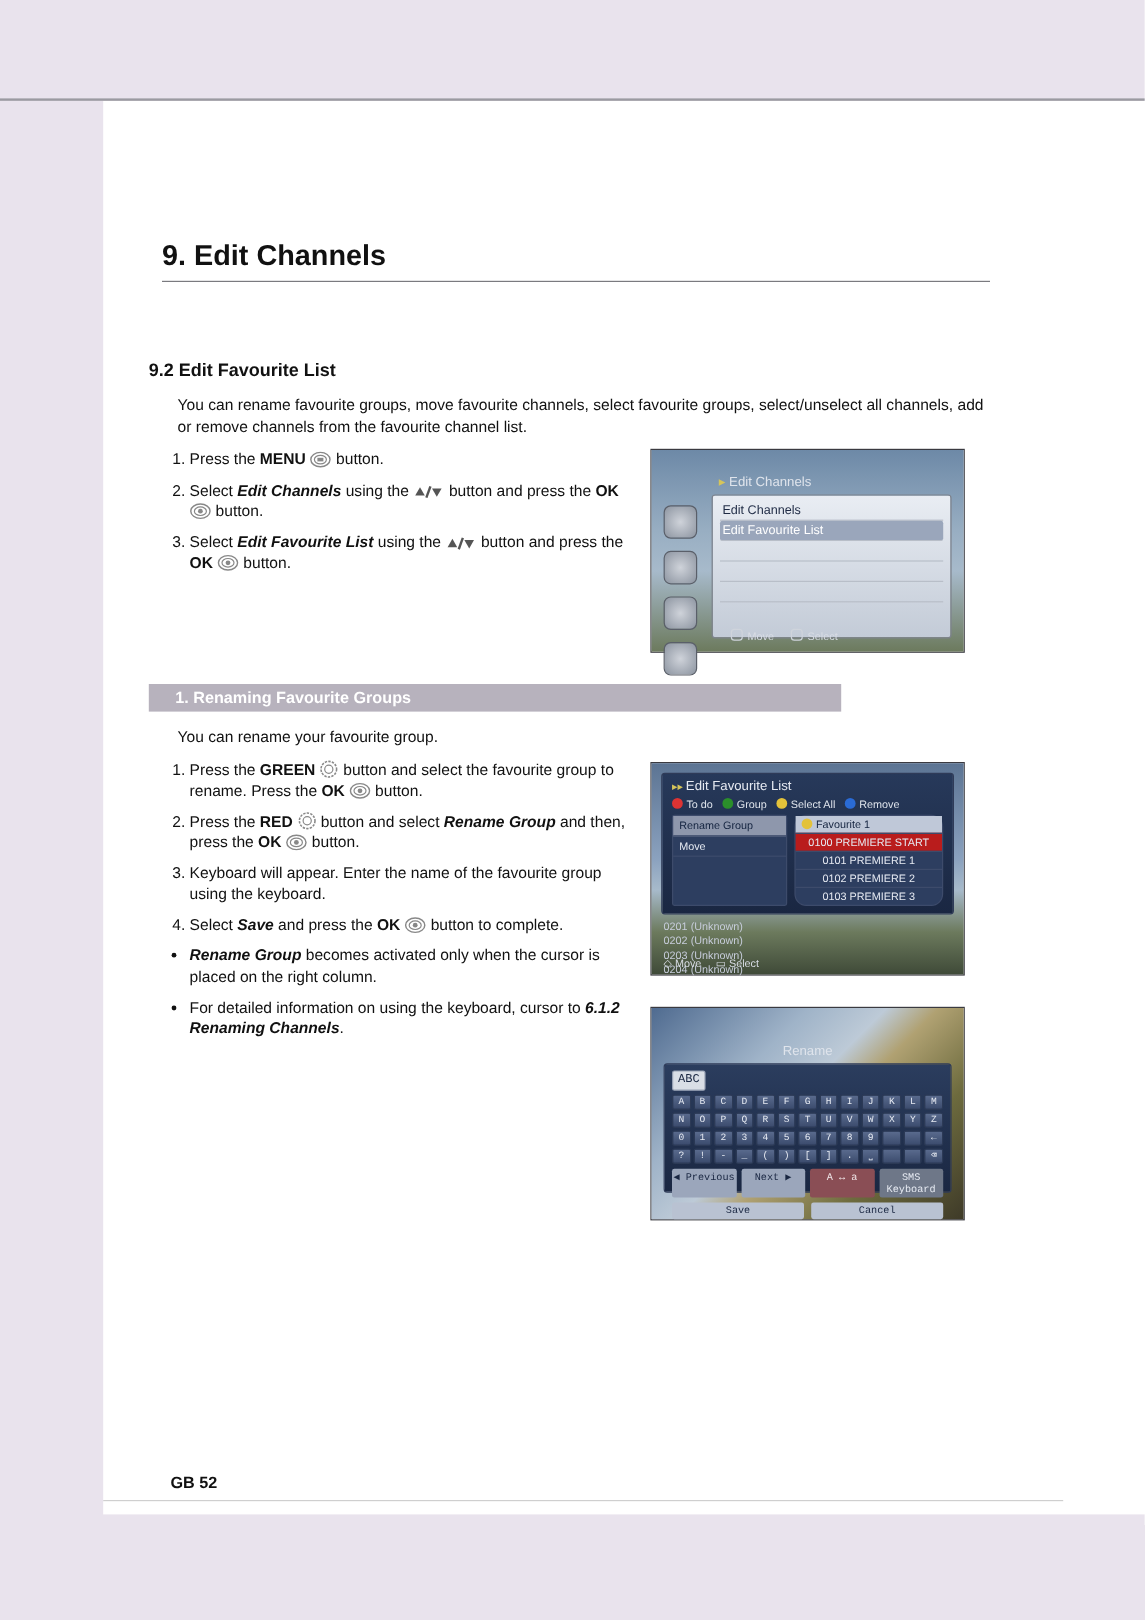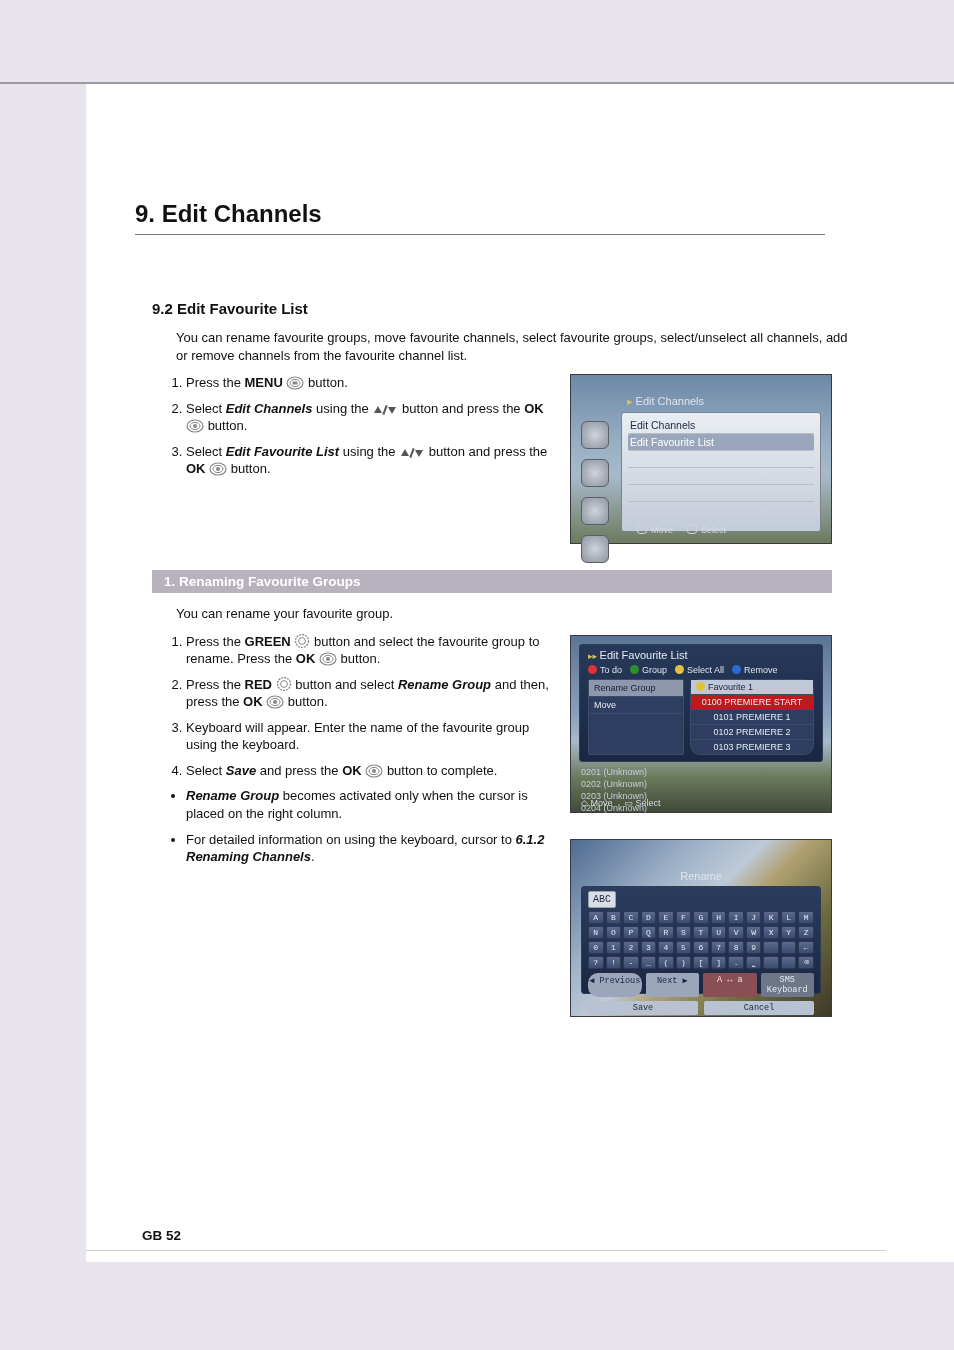--- a/index.html
+++ b/index.html
@@ -10,38 +10,38 @@
   .top-band::after { content:""; position:absolute; left:0; bottom:0; width:100%; height:2px; background:#9b9aa1; }
 
   .left-band { position: absolute; left: 0; top: 0; width: 86px; height: 1350px; background: #e9e3ed; z-index: 0; }
   .bot-band  { position: absolute; left: 0; top: 1262px; width: 954px; height: 88px; background: #e9e3ed; }
   .bot-hair  { position: absolute; left: 86px; top: 1250px; width: 800px; height: 1px; background: #cfcfcf; }
 
   .h1-wrap { position: absolute; left: 135px; top: 200px; width: 690px; z-index: 2; }
   .h1 { font-size: 24px; font-weight: bold; margin-bottom: 6px; }
   .h1-rule { height: 1px; background: #7a7a7f; width: 690px; }
 
-  .body { position: absolute; left: 152px; top: 300px; width: 680px; z-index: 2; }
+  .body { position: absolute; left: 124px; top: 300px; width: 680px; z-index: 2; }
 
   .h2 { font-size: 15px; font-weight: bold; margin-bottom: 12px; }
 
   p { line-height: 1.35; margin-left: 24px; }
 
   .intro { margin-bottom: 10px; width: 680px; }
 
   .two-col { display: flex; gap: 18px; }
   .col-text { width: 400px; }
   .col-img  { width: 262px; }
 
   ol { list-style: decimal; padding-left: 34px; }
   ol > li { margin-bottom: 8px; line-height: 1.35; }
   ul { list-style: disc; padding-left: 34px; }
   ul > li { margin-bottom: 8px; line-height: 1.35; }
 
-  .subhead-bar { background: #b7b2bd; color: #fff; font-weight: bold; padding: 4px 12px; width: 680px; margin: 26px 0 12px 0; font-size: 13.5px; }
+  .subhead-bar { background: #b7b2bd; color: #fff; font-weight: bold; padding: 4px 22px; width: 577px; margin: 26px 0 12px 0; font-size: 13.5px; }
 
   .note-label { font-weight: bold; margin: 10px 0 6px 0; }
 
   .page-num { position: absolute; left: 142px; top: 1228px; font-weight: bold; font-size: 13.5px; z-index: 2; }
 
   
   .ico { display: inline-block; vertical-align: -3px; }
   .ico svg { display: block; }
 
   
@@ -86,21 +86,21 @@
   
   .shot3 { height: 178px; margin-top: 26px; }
   .s3-bg { position:absolute; inset:0; background: linear-gradient(135deg,#4f6b90 0%, #9fb3c8 30%, #bdcad7 45%, #b0a172 55%, #6d6b3e 75%, #3e3a28 100%); }
   .s3-panel { position:absolute; left:10px; right:10px; top:46px; bottom:22px; background: linear-gradient(#2b3d5e,#1a2742); border:1px solid #2f3b58; border-radius:3px; padding:4px 6px;font-family:Liberation Mono, monospace; }
   .s3-title { position:absolute; left:0; right:0; top:30px; text-align:center; color:#dfe4ec; font-size:11px; }
   .s3-field { background:#d9dee6; color:#1a2742; font-size:10px; padding:2px 4px; border:1px solid #97a1b4; border-radius:2px; display:inline-block; margin-bottom:3px; }
   .kbd { display:grid; grid-template-columns: repeat(13, 1fr); gap:2px; }
   .key { background: linear-gradient(#5a6b8e,#3b4b6d); border:1px solid #2c3a56; border-radius:2px; color:#e6eaf2; font-size:8px; text-align:center; line-height:12px; height:13px; }
   .s3-btns { display:flex; gap:4px; margin-top:4px; }
   .pill { flex:1; font-size:8.5px; text-align:center; padding:2px 0; border-radius:2px; }
-  .pill.pv { background:#9ba6bb; color:#1a2742;border-radius:10px; }
+  .pill.pv { background:#9ba6bb; color:#1a2742; }
   .pill.nx { background:#9ba6bb; color:#1a2742; }
   .pill.aa { background:#8a4e55; color:#f0e6e8; }
   .pill.sm { background:#6e7788; color:#e6eaf2; }
   .s3-save { display:flex; gap:6px; margin-top:4px; }
   .s3-save .pill { background:#b9c2d2; color:#1a2742; }
 
   b, strong { font-weight: bold; }
   em.i { font-style: italic; font-weight: bold; }
 </style>
 </head>

